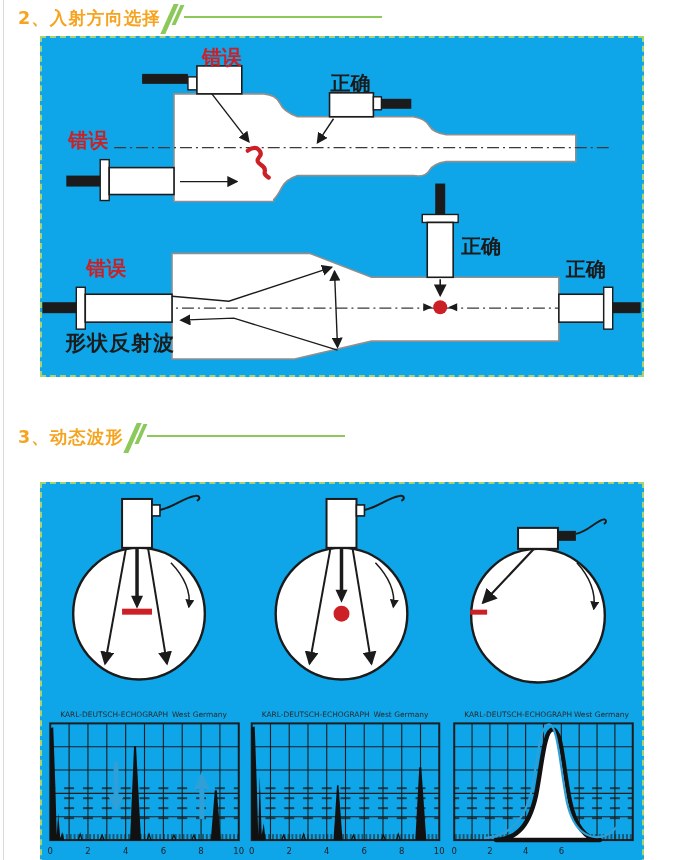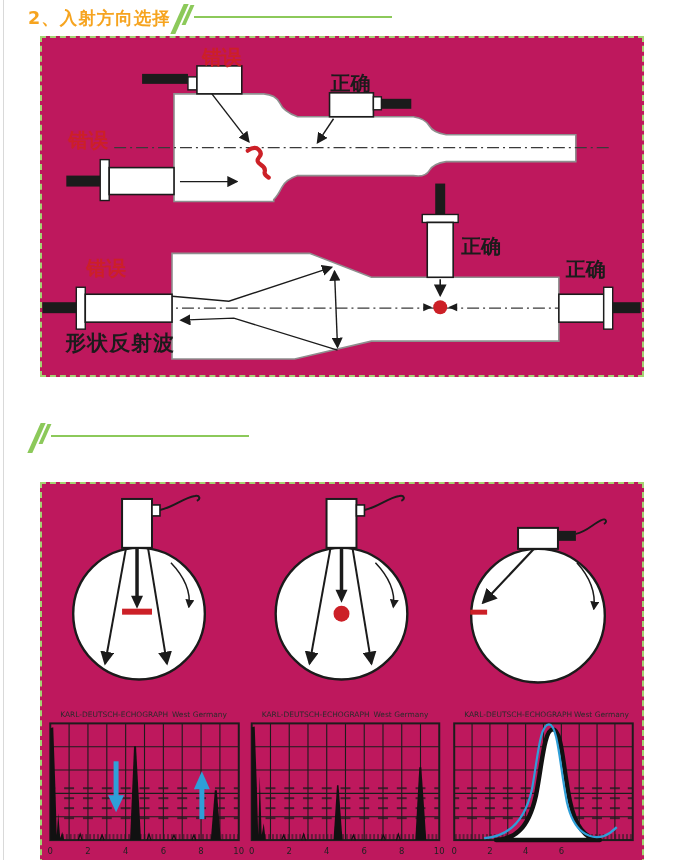--- a/index.html
+++ b/index.html
@@ -1,29 +1,29 @@
 <!DOCTYPE html>
 <html><head>
 <meta charset="utf-8">
 <style>
   html,body{margin:0;padding:0;}
   body{
     width:681px;height:860px;position:relative;background:#ffffff;
     font-family:"DejaVu Sans","Liberation Sans",sans-serif;overflow:hidden;
   }
   .left-edge{position:absolute;left:3px;top:0;width:1px;height:860px;background:#d9d9d9;}
-  .heading{position:absolute;left:28px;display:flex;align-items:flex-start;}
+  .heading{position:absolute;left:18px;display:flex;align-items:flex-start;}
   .htxt{font-size:17.5px;font-weight:700;color:#f6a41f;letter-spacing:1px;line-height:28px;white-space:nowrap;}
   .slashes{display:inline-flex;margin-left:6px;margin-right:4px;}
   .slashes .s1{display:inline-block;width:5px;height:30px;background:#8cc95a;transform:skewX(-24deg);}
   .slashes .s2{display:inline-block;width:4px;height:20px;background:#8cc95a;transform:skewX(-24deg);margin-left:4px;margin-top:1px;}
   .rule{width:198px;height:2px;background:#8cc95a;margin-top:12px;}
   .panel{
     position:absolute;left:40px;width:604px;box-sizing:border-box;
-    border:2px dashed #a4d372;background:#be185d;
+    border:2px dashed #a4d372;background:#0ea5e9;
   }
   .panel svg{display:block;}
   .cjk{font-family:"DejaVu Sans","Liberation Sans",sans-serif;font-weight:600;}
   .tiny{font-family:"DejaVu Sans","Liberation Sans",sans-serif;}
 </style>
 </head>
 <body>
 
 <div>
   <div class="left-edge"></div>
@@ -111,20 +111,21 @@
 
         <text class="cjk" x="64" y="238" font-size="20" fill="#cc2027" text-anchor="middle">错误</text>
         <text class="cjk" x="440" y="216" font-size="20" fill="#1b1b1b" text-anchor="middle">正确</text>
         <text class="cjk" x="545" y="239" font-size="20" fill="#1b1b1b" text-anchor="middle">正确</text>
         <text class="cjk" x="23" y="313" font-size="21" fill="#1b1b1b" letter-spacing="1">形状反射波</text>
       </g>
     </svg>
   </div>
 
   <div class="heading" style="top:423px;">
+    <span class="htxt">3、动态波形</span>
     <span class="slashes">
         <i class="s1"></i>
         <i class="s2"></i>
       </span>
     <span class="rule"></span>
   </div>
 
   <div class="panel" style="top:482px;height:393px;">
     <svg width="600" height="389" viewBox="0 0 601 390">
       <defs>

